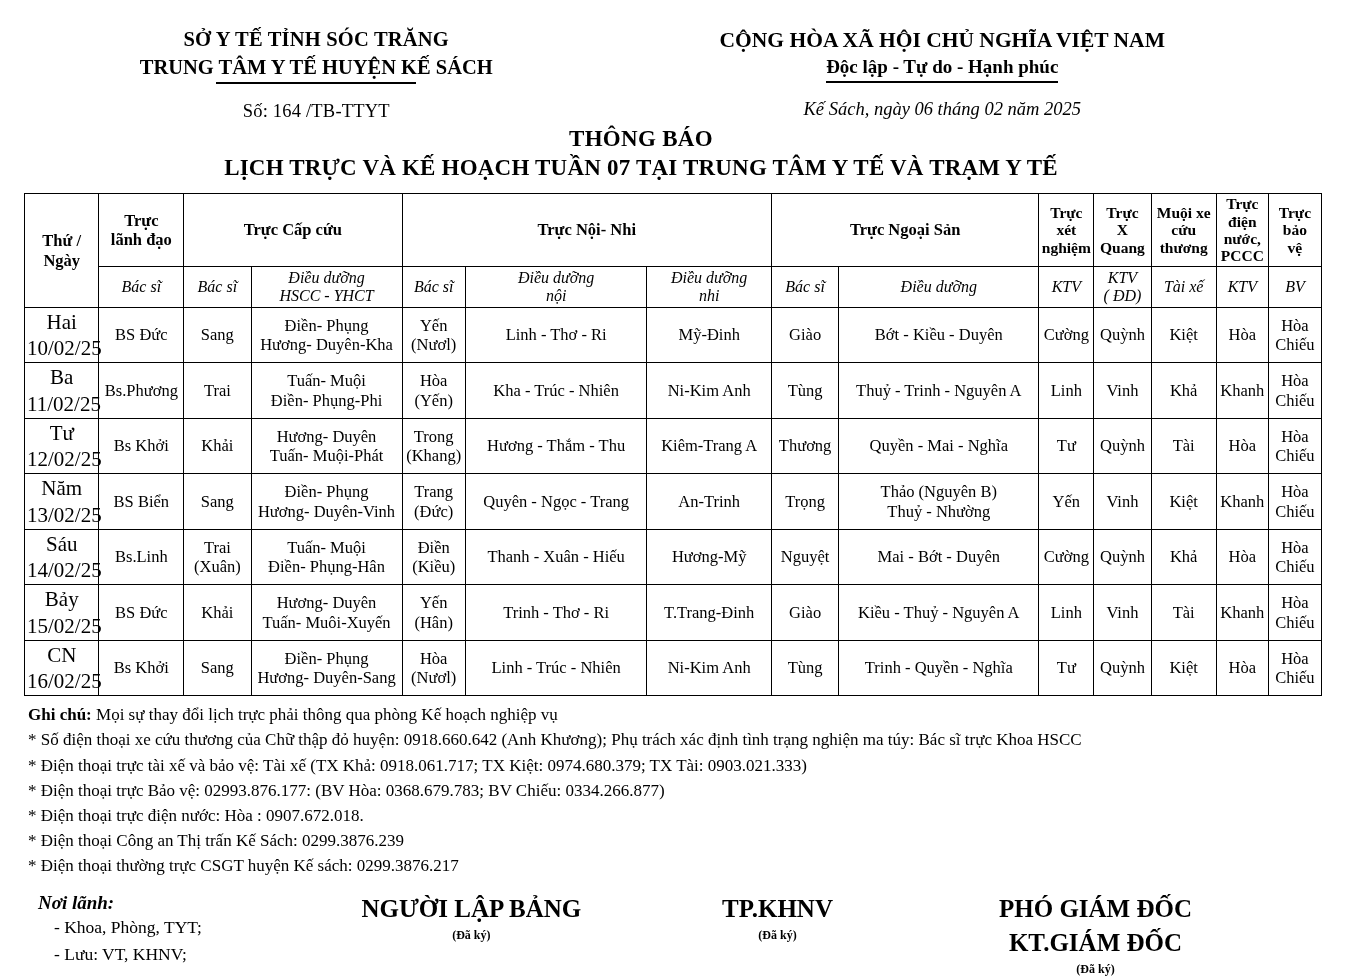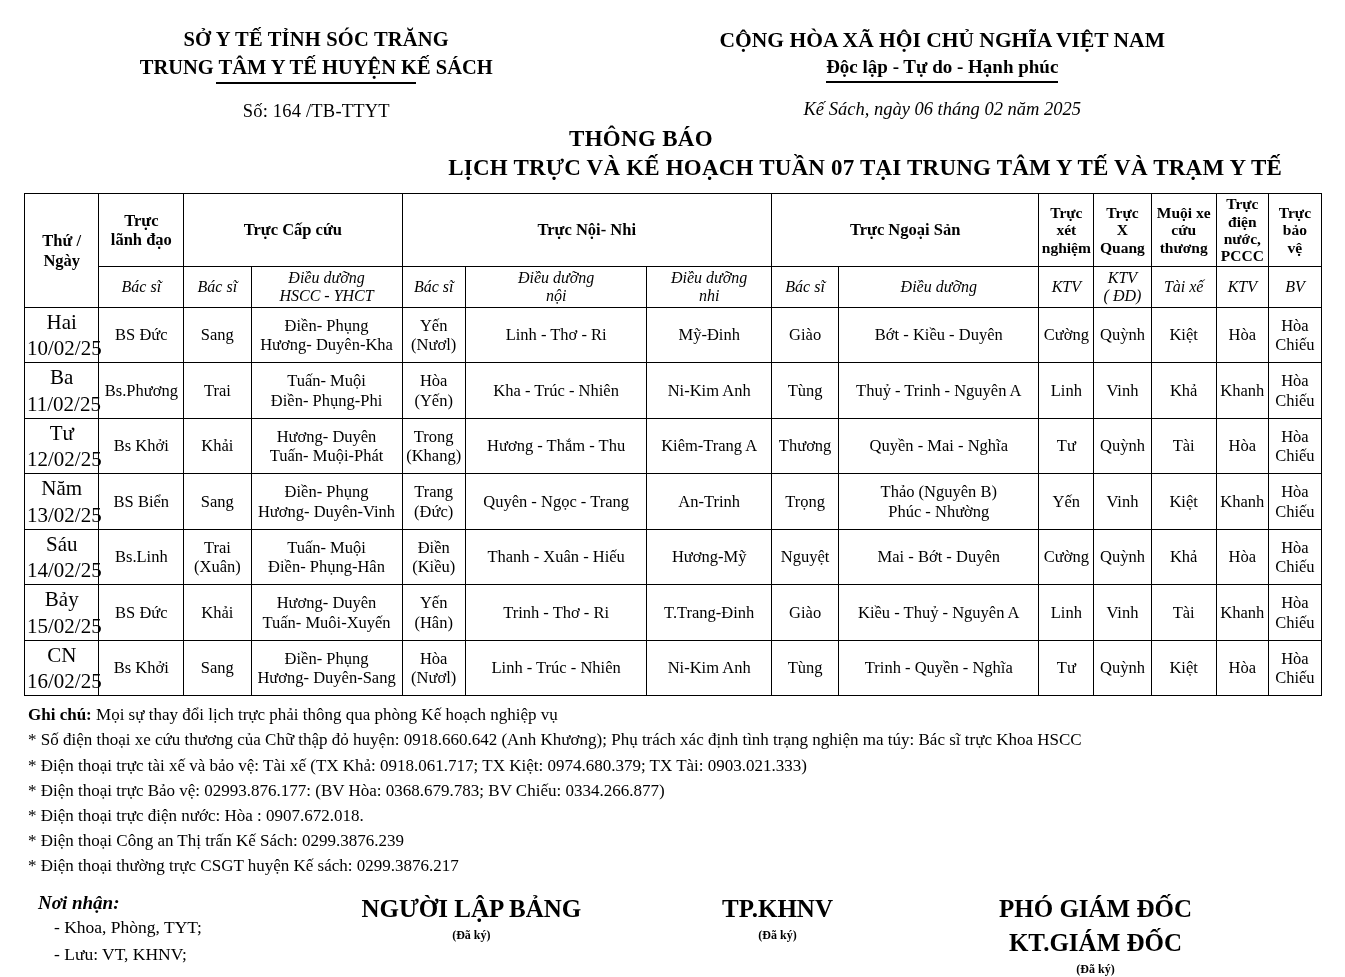--- a/index.html
+++ b/index.html
@@ -97,21 +97,20 @@
   .title-main {
     font-weight: bold;
     font-size: 23px;
     letter-spacing: .3px;
   }
   .title-sub {
     font-weight: bold;
     font-size: 23px;
     letter-spacing: .2px;
     margin-top: 3px;
-    text-align: right;
   }
 
   
   .table-wrap {
     margin: 12px 23px 0 24px;
   }
   table.sched {
     border-collapse: collapse;
     width: 1298px;
     table-layout: fixed;
@@ -383,21 +382,21 @@
             <td class="two-line">BS Biển</td>
             <td class="two-line">Sang</td>
             <td class="two-line">Điền- Phụng
 Hương- Duyên-Vinh</td>
             <td class="two-line">Trang
 (Đức)</td>
             <td class="two-line">Quyên - Ngọc - Trang</td>
             <td class="two-line">An-Trinh</td>
             <td class="two-line">Trọng</td>
             <td class="two-line">Thảo (Nguyên B)
-Phúc - Nhường</td>
+Thuỷ - Nhường</td>
             <td class="two-line">Yến</td>
             <td class="two-line">Vinh</td>
             <td class="two-line">Kiệt</td>
             <td class="two-line">Khanh</td>
             <td class="two-line">Hòa
 Chiếu</td>
           </tr>
           <tr>
             <td class="two-line daycell">Sáu
 14/02/25</td>
@@ -472,21 +471,21 @@
         <div class="note-line">* Điện thoại trực tài xế và bảo vệ: Tài  xế (TX  Khả: 0918.061.717;  TX Kiệt: 0974.680.379; TX Tài: 0903.021.333)</div>
         <div class="note-line">* Điện thoại trực Bảo vệ: 02993.876.177: (BV Hòa: 0368.679.783; BV Chiếu: 0334.266.877)</div>
         <div class="note-line">* Điện thoại trực điện nước: Hòa : 0907.672.018.</div>
         <div class="note-line">* Điện thoại Công an Thị trấn Kế Sách: 0299.3876.239</div>
         <div class="note-line">* Điện thoại thường trực CSGT huyện Kế sách: 0299.3876.217</div>
       </div>
   </div>
 
   <div class="sign-row">
     <div class="sign-col recv">
-      <div class="recv-title">Nơi nhận:</div>
+      <div class="recv-title">Nơi lãnh:</div>
       <div class="recv-item">- Khoa, Phòng, TYT;</div>
       <div class="recv-item">- Lưu: VT, KHNV;</div>
     </div>
     <div class="sign-col maker">
       <div class="sign-head">NGƯỜI LẬP BẢNG</div>
       <div class="sign-signed">(Đã ký)</div>
     </div>
     <div class="sign-col khnv">
       <div class="sign-head">TP.KHNV</div>
       <div class="sign-signed">(Đã ký)</div>

